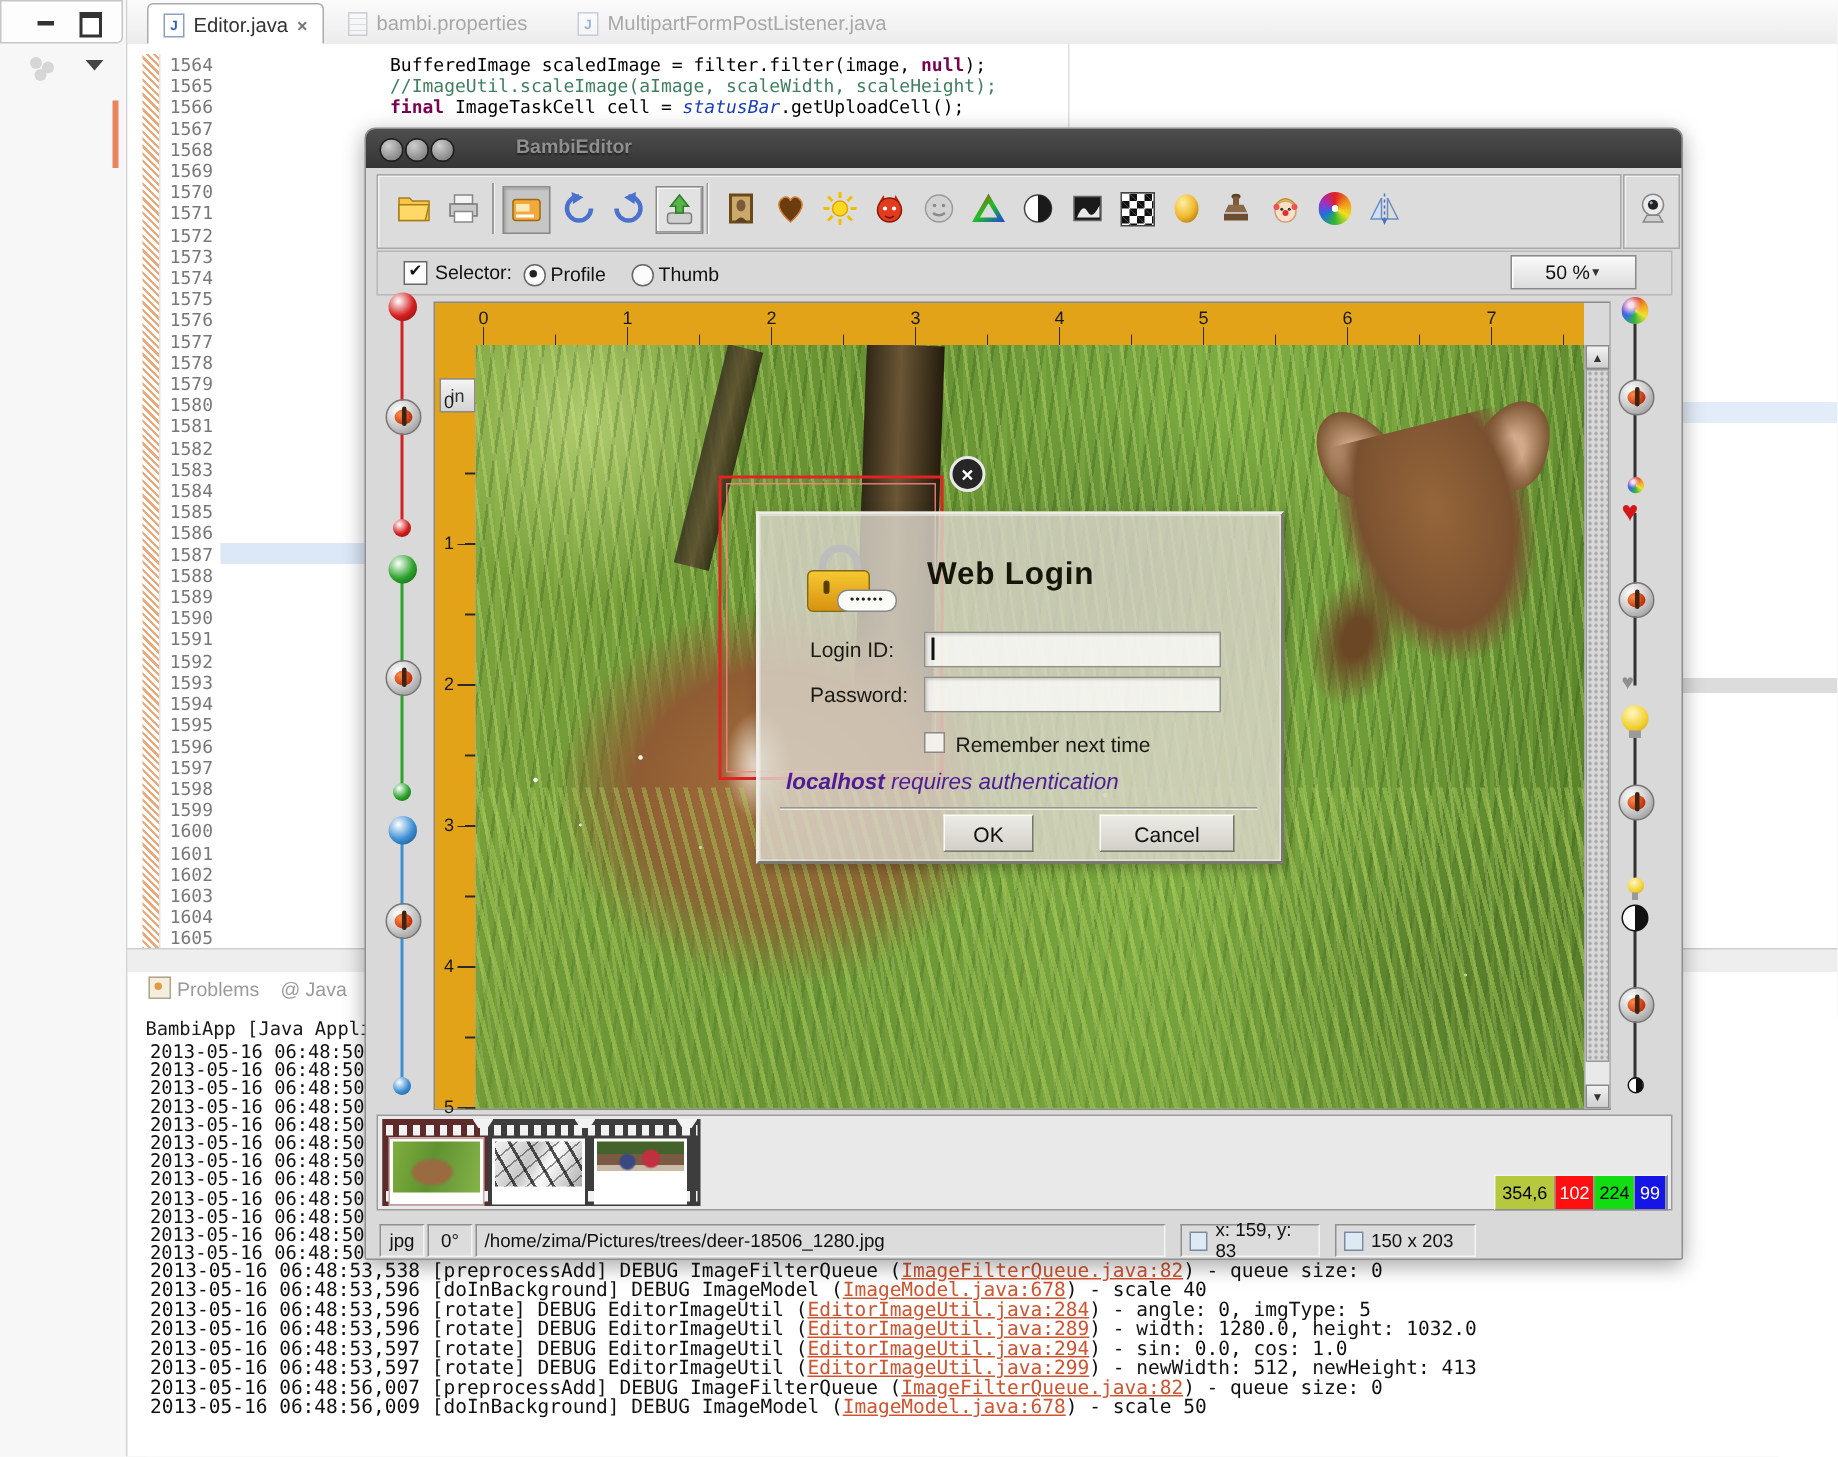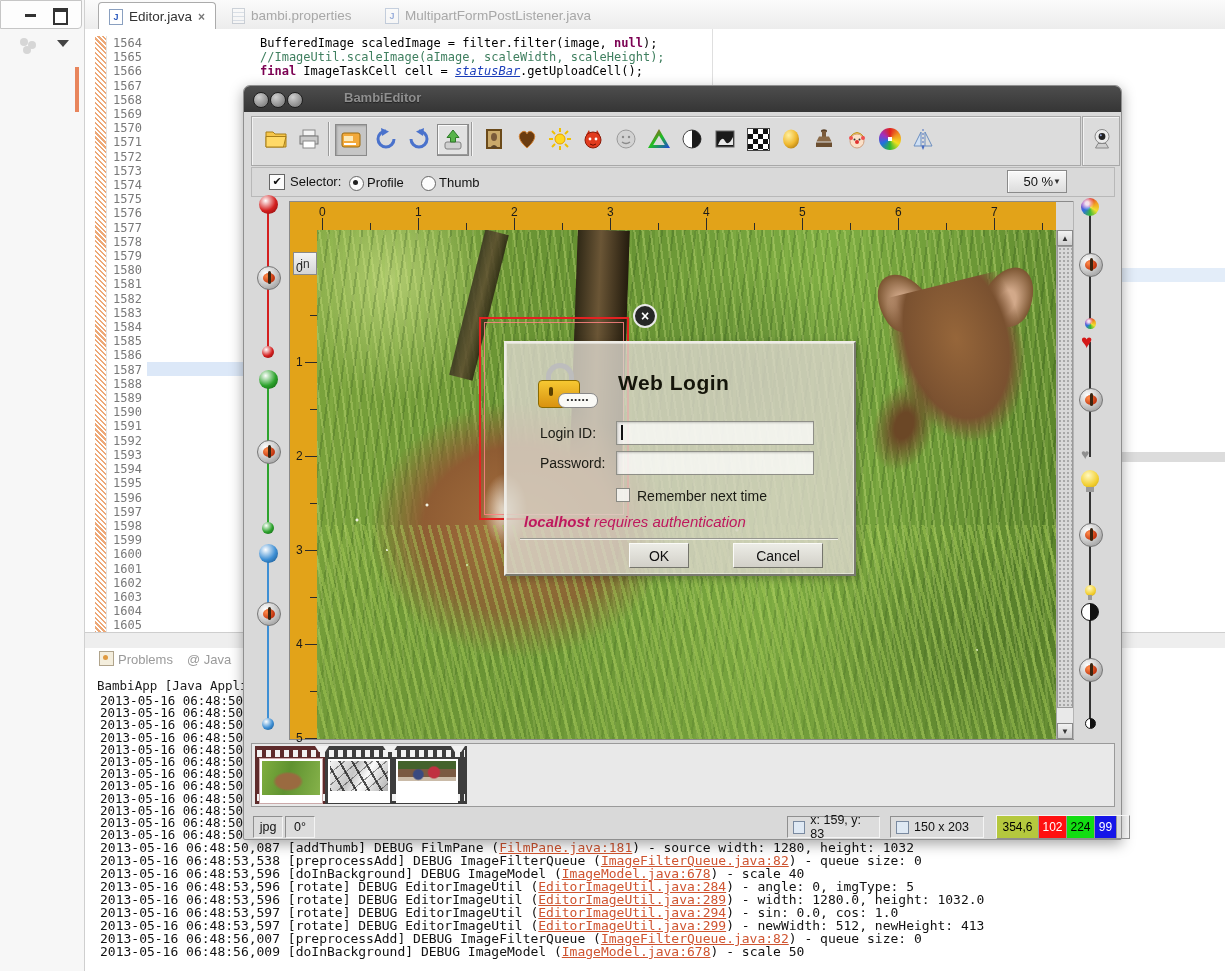--- a/index.html
+++ b/index.html
@@ -25,21 +25,21 @@
   .prop-ico{display:inline-block;width:11px;height:14px;background:repeating-linear-gradient(#fdfdfd 0 3px,#b9c6d6 3px 4px);border:1px solid #9aa6b4;}
   .tab-close{color:#777;font-size:12px;font-weight:bold;}
   #editor{left:85px;top:29px;width:1140px;height:603px;background:#ffffff;}
   #hatchbar{left:95px;top:36px;width:11px;height:597px;background-color:#fff;
             background-image:repeating-linear-gradient(45deg,#eda877 0 1.5px,#ffffff 1.5px 3.5px);
             border-right:1px solid #e4e4e4;}
   #linenums{left:106px;top:36px;width:36px;text-align:right;font-size:12px;line-height:14.2px;color:#787878;}
   #codelines{left:260px;top:36px;font-size:12px;line-height:14.2px;color:#000;white-space:pre;}
   .tok-keyword{color:#7b0052;font-weight:bold;}
   .tok-comment{color:#3f7f5f;}
-  .tok-field{color:#1a3dbb;font-style:italic;text-decoration:underline;}
+  .tok-field{color:#1a3dbb;font-style:italic;}
   #hl-left{left:147px;top:362px;width:96px;height:14px;background:#dce8f8;}
   #hl-right{left:1122px;top:268px;width:103px;height:14px;background:#e3edf9;}
   #gray-right{left:1122px;top:452px;width:103px;height:10px;background:#dcdcdc;}
   #margin-line{left:712px;top:29px;width:1px;height:57px;background:#dfdfdf;}
   #h-divider{left:85px;top:632px;width:1140px;height:16px;background:#eeeeee;border-top:1px solid #cecece;border-bottom:1px solid #cecece;}
   #console-area{left:85px;top:648px;width:1140px;height:323px;background:#fff;}
   #console-tabs{left:14px;top:3px;display:flex;gap:14px;align-items:center;color:#9a9a9a;font-size:13px;}
   .problems-ico{display:inline-block;width:13px;height:13px;border:1px solid #b0a48c;background:#f4eedd;position:relative;margin-right:4px;vertical-align:-2px;}
   .problems-ico:after{content:"";position:absolute;left:3px;top:3px;width:5px;height:5px;border-radius:50%;background:#e09a40;}
   #proc-line{left:12px;top:30px;font-size:12.5px;color:#1a1a1a;}
@@ -67,23 +67,23 @@
       background-size:10px 10px;background-position:0 0,5px 5px;border:1px solid #444;}
   .icon-swirl{width:22px;height:22px;border-radius:50%;
       background:radial-gradient(circle,#ffffff 14%,rgba(255,255,255,0) 15%),
       conic-gradient(#e02020,#f09020,#f0e020,#30b830,#2070e0,#a030c0,#e02020);}
   
   #optbar{left:7px;top:81px;width:864px;height:30px;background:#d9d9d9;border:1px solid #b8b8b8;box-sizing:border-box;}
   .cbx{width:14px;height:14px;background:#fcfcfc;border:1px solid #666;font-size:11px;line-height:13px;text-align:center;color:#111;}
   .radio{width:13px;height:13px;border-radius:50%;background:#fcfcfc;border:1px solid #666;}
   .radio.sel:after{content:"";position:absolute;left:3px;top:3px;width:5px;height:5px;border-radius:50%;background:#222;}
   .optlabel{font-size:13px;color:#111;}
-  #zoomdd{left:763px;top:84px;width:60px;height:23px;background:linear-gradient(#fafafa,#dcdcdc);
+  #zoomdd{left:763px;top:84px;width:84px;height:23px;background:linear-gradient(#fafafa,#dcdcdc);
           border:1px solid #8a8a8a;box-shadow:inset 1px 1px 0 #fff;font-size:13px;color:#111;
-          display:flex;align-items:center;justify-content:flex-end;padding:0 5px;box-sizing:border-box;}
+          display:flex;align-items:center;justify-content:center;padding:0 5px;box-sizing:border-box;}
   
   #mainpanel{left:45px;top:115px;width:785px;height:539px;border:1px solid #8a8a8a;background:#d9d9d9;box-sizing:border-box;}
   #hruler{left:0;top:0;width:766px;height:28px;background-color:#e2a319;
      background-image:linear-gradient(90deg,#2b2b2b 0 1px,transparent 1px),linear-gradient(90deg,#2b2b2b 0 1px,transparent 1px);
      background-size:96px 12px,48px 7px;background-position:32px bottom,32px bottom;background-repeat:repeat-x;}
   #vruler{left:0;top:28px;width:27px;height:509px;background-color:#e2a319;
      background-image:linear-gradient(#2b2b2b 0 1px,transparent 1px),linear-gradient(#2b2b2b 0 1px,transparent 1px);
      background-size:12px 94px,7px 47px;background-position:right 38px,right 38px;background-repeat:repeat-y;}
   .rlabel{position:absolute;font-size:12px;color:#1a1a1a;}
   #inbtn{left:3px;top:2px;width:24px;height:23px;background:linear-gradient(#f4f4f4,#d4d4d4);
@@ -143,21 +143,21 @@
            conic-gradient(#e03030,#f0a020,#f0e030,#38b838,#3070e0,#a040c0,#e03030);}
   #rsep{left:829px;top:115px;width:1px;height:538px;background:#b4b4b4;}
   
   #dlg{left:260px;top:255px;width:352px;height:235px;background:rgba(219,214,203,.82);
        border:2px solid;border-color:#eeece6 #79796f #79796f #eeece6;box-shadow:inset 0 0 0 1px rgba(255,255,255,.45),2px 3px 8px rgba(0,0,0,.25);box-sizing:border-box;}
   #dlg-title{left:112px;top:28px;font-size:21px;font-weight:bold;color:#15150a;letter-spacing:.5px;}
   .dlabel{font-size:14px;color:#1a1a14;}
   .dfield{background:rgba(255,255,255,.75);border:1px solid #8f8f88;box-shadow:inset 1px 1px 2px rgba(0,0,0,.18);}
   .caret{left:4px;top:3px;width:1.5px;height:15px;background:#111;}
   #dlg-check{left:110px;top:145px;width:14px;height:14px;background:rgba(248,248,244,.85);border:1px solid #8a8a84;box-sizing:border-box;}
-  #dlg-msg{left:18px;top:170px;font-size:15px;color:#be185d;}
+  #dlg-msg{left:18px;top:170px;font-size:15px;color:#4c1d95;}
   #dlg-hr{left:14px;top:195px;width:318px;height:1px;background:#96968e;box-shadow:0 1px 0 rgba(255,255,255,.7);}
   .dbtn{top:200px;height:25px;background:linear-gradient(#ececе6,#d2d0c8);background:linear-gradient(#ececE6,#d2d0c8);
         border:1px solid;border-color:#fbfbf8 #75756c #75756c #fbfbf8;font-size:14px;color:#111;
         display:flex;align-items:center;justify-content:center;box-sizing:border-box;margin-left:15px;}
   
   #lock{left:32px;top:20px;width:60px;height:48px;}
   #lock .shackle{left:8px;top:0;width:28px;height:26px;border:5px solid #bdbdbd;border-bottom:none;border-radius:14px 14px 0 0;box-sizing:border-box;}
   #lock .lbody{left:0;top:17px;width:42px;height:28px;background:linear-gradient(#f6c832,#d89210);border:1px solid #8a6a00;border-radius:4px;box-sizing:border-box;}
   #lock .keyhole{left:11px;top:24px;width:4px;height:9px;background:#5a4000;border-radius:2px;}
   #lock .pill{left:20px;top:30px;width:38px;height:13px;background:#fafaf6;border:1px solid #888;border-radius:7px;
@@ -175,21 +175,21 @@
   .thumb-bw-trees{background:repeating-linear-gradient(60deg,rgba(25,25,25,.75) 0 2px,transparent 2px 11px),
                   repeating-linear-gradient(140deg,rgba(40,40,40,.5) 0 1px,transparent 1px 9px),
                   linear-gradient(120deg,#f2f2f2,#c6c6c6 40%,#fafafa 60%,#aeaeae);}
   .thumb-people{background:radial-gradient(circle at 62% 38%,#c03040 0 13%,rgba(0,0,0,0) 17%),
                 radial-gradient(circle at 35% 45%,#3a4a80 0 11%,rgba(0,0,0,0) 15%),
                 linear-gradient(#44622c 0 28%,#7a5a42 28% 52%,#cabba8 52% 66%,#ffffff 66%);}
   
   .scell{top:730px;height:22px;background:#dcdcdc;border:1px solid;border-color:#8f8f8f #f4f4f4 #f4f4f4 #8f8f8f;
          font-size:12.5px;color:#111;display:flex;align-items:center;padding:0 5px;box-sizing:border-box;gap:5px;}
   .mini-frame{display:inline-block;width:11px;height:11px;border:1px solid #7a8aa0;background:#dfe9f4;}
-  #colorcells{left:752px;top:729px;width:134px;height:24px;border:1px solid;border-color:#f4f4f4 #8f8f8f #8f8f8f #f4f4f4;
+  #colorcells{left:752px;top:697px;width:116px;height:24px;border:1px solid;border-color:#f4f4f4 #8f8f8f #8f8f8f #f4f4f4;
               display:flex;box-sizing:border-box;}
   .ccell{height:100%;display:flex;align-items:center;justify-content:center;font-size:12px;border-right:1px solid #999;box-sizing:border-box;}
 </style>
 </head>
 <body>
 
 <div id="root">
 
   <div>
     <div id="left-rail" class="abs">
@@ -238,21 +238,20 @@
     <div id="h-divider" class="abs"></div>
 
     <div id="console-area" class="abs">
       <div id="console-tabs" class="abs">
           <span><span class="problems-ico"></span>Problems</span>
           <span>@ Java</span>
         </div>
       <div id="proc-line" class="abs mono">BambiApp [Java Applica</div>
       <div id="trunc-lines" class="abs mono">2013-05-16 06:48:50<br>2013-05-16 06:48:50<br>2013-05-16 06:48:50<br>2013-05-16 06:48:50<br>2013-05-16 06:48:50<br>2013-05-16 06:48:50<br>2013-05-16 06:48:50<br>2013-05-16 06:48:50<br>2013-05-16 06:48:50<br>2013-05-16 06:48:50<br>2013-05-16 06:48:50<br>2013-05-16 06:48:50<br></div>
       <div id="log-lines" class="abs mono">
-          <div><span>2013-05-16 06:48:50,087 [addThumb] DEBUG FilmPane (</span><a style="color: rgb(207, 84, 48);">FilmPane.java:181</a><span>) - source width: 1280, height: 1032</span></div>
           <div><span>2013-05-16 06:48:53,538 [preprocessAdd] DEBUG ImageFilterQueue (</span><a style="color: rgb(207, 84, 48);">ImageFilterQueue.java:82</a><span>) - queue size: 0</span></div>
           <div><span>2013-05-16 06:48:53,596 [doInBackground] DEBUG ImageModel (</span><a style="color: rgb(207, 84, 48);">ImageModel.java:678</a><span>) - scale 40</span></div>
           <div><span>2013-05-16 06:48:53,596 [rotate] DEBUG EditorImageUtil (</span><a style="color: rgb(207, 84, 48);">EditorImageUtil.java:284</a><span>) - angle: 0, imgType: 5</span></div>
           <div><span>2013-05-16 06:48:53,596 [rotate] DEBUG EditorImageUtil (</span><a style="color: rgb(207, 84, 48);">EditorImageUtil.java:289</a><span>) - width: 1280.0, height: 1032.0</span></div>
           <div><span>2013-05-16 06:48:53,597 [rotate] DEBUG EditorImageUtil (</span><a style="color: rgb(207, 84, 48);">EditorImageUtil.java:294</a><span>) - sin: 0.0, cos: 1.0</span></div>
           <div><span>2013-05-16 06:48:53,597 [rotate] DEBUG EditorImageUtil (</span><a style="color: rgb(207, 84, 48);">EditorImageUtil.java:299</a><span>) - newWidth: 512, newHeight: 413</span></div>
           <div><span>2013-05-16 06:48:56,007 [preprocessAdd] DEBUG ImageFilterQueue (</span><a style="color: rgb(207, 84, 48);">ImageFilterQueue.java:82</a><span>) - queue size: 0</span></div>
           <div><span>2013-05-16 06:48:56,009 [doInBackground] DEBUG ImageModel (</span><a style="color: rgb(207, 84, 48);">ImageModel.java:678</a><span>) - scale 50</span></div>
         </div>
 
@@ -567,20 +566,21 @@
             </div>
             <div class="abs frame" style="left: 141px;">
               <div class="thumb-people img" style="width: 100%; height: 74%;"></div>
             </div>
           </div>
       </div>
     </div>
 
     <div class="abs scell" style="left:9px;width:30px;justify-content:center;">jpg</div>
     <div class="abs scell" style="left:41px;width:30px;justify-content:center;">0°</div>
+    <div class="abs scell" style="left:73px;width:460px;">/home/zima/Pictures/trees/deer-18506_1280.jpg</div>
     <div class="abs scell" style="left:543px;width:93px;">
       <span class="mini-frame"></span>
       <span>x: 159, y: 83</span>
     </div>
     <div class="abs scell" style="left:646px;width:94px;">
       <span class="mini-frame"></span>
       <span>150 x 203</span>
     </div>
     <div id="colorcells" class="abs">
         <div class="ccell" style="width: 42px; background: rgb(181, 200, 62); color: rgb(0, 0, 0);">354,6</div>

